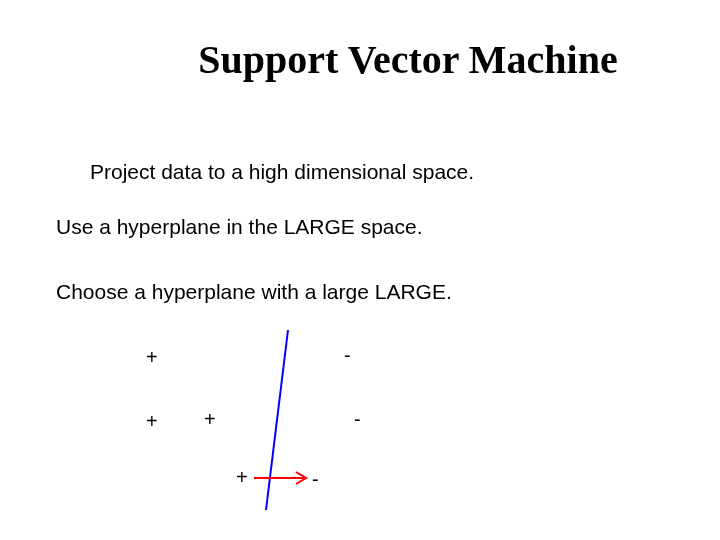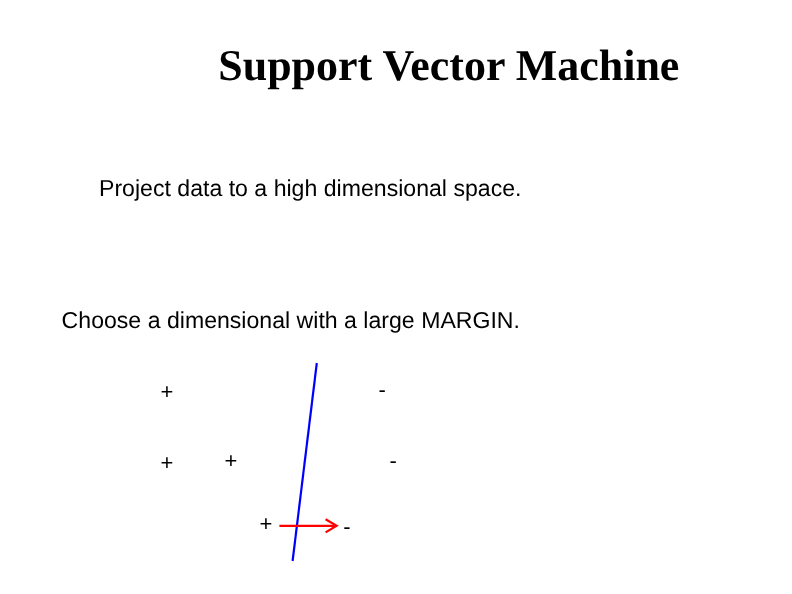--- a/index.html
+++ b/index.html
@@ -51,21 +51,22 @@
   }
 </style>
 </head>
 <body>
 
 <div class="slide">
 
   <div class="title">Support Vector Machine</div>
 
   <div class="bullet b1">Project data to a high dimensional space.</div>
-  <div class="bullet b3">Choose a dimensional with a large MARGIN.</div>
+  <div class="bullet b2">Use a hyperplane in the LARGE space.</div>
+  <div class="bullet b3">Choose a hyperplane with a large LARGE.</div>
 
   <div class="diagram">
     <svg width="420" height="200" viewBox="0 0 420 200">
 
       <line x1="232" y1="10" x2="210" y2="190" stroke="#0000ff" stroke-width="2"></line>
 
       <g>
         <line x1="198" y1="158" x2="248" y2="158" stroke="#ff0000" stroke-width="2"></line>
         <polyline points="240,152 250,158 240,164" fill="none" stroke="#ff0000" stroke-width="2"></polyline>
       </g>

